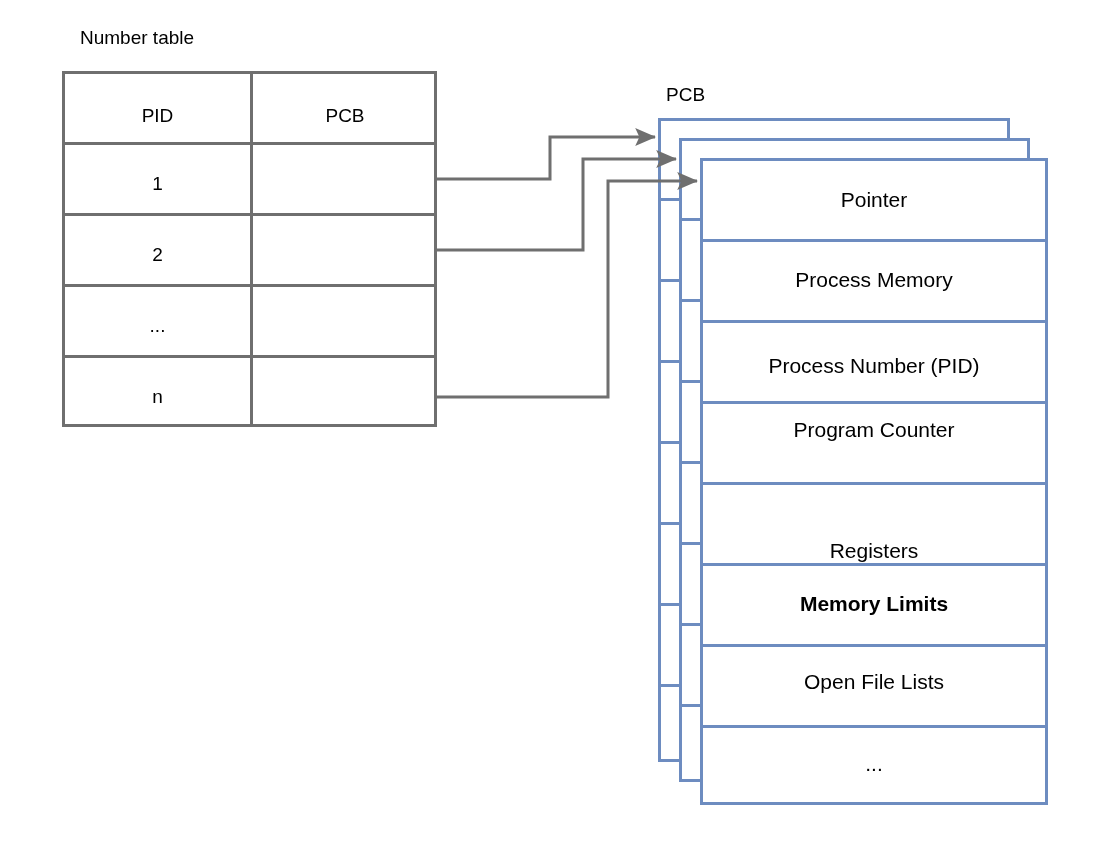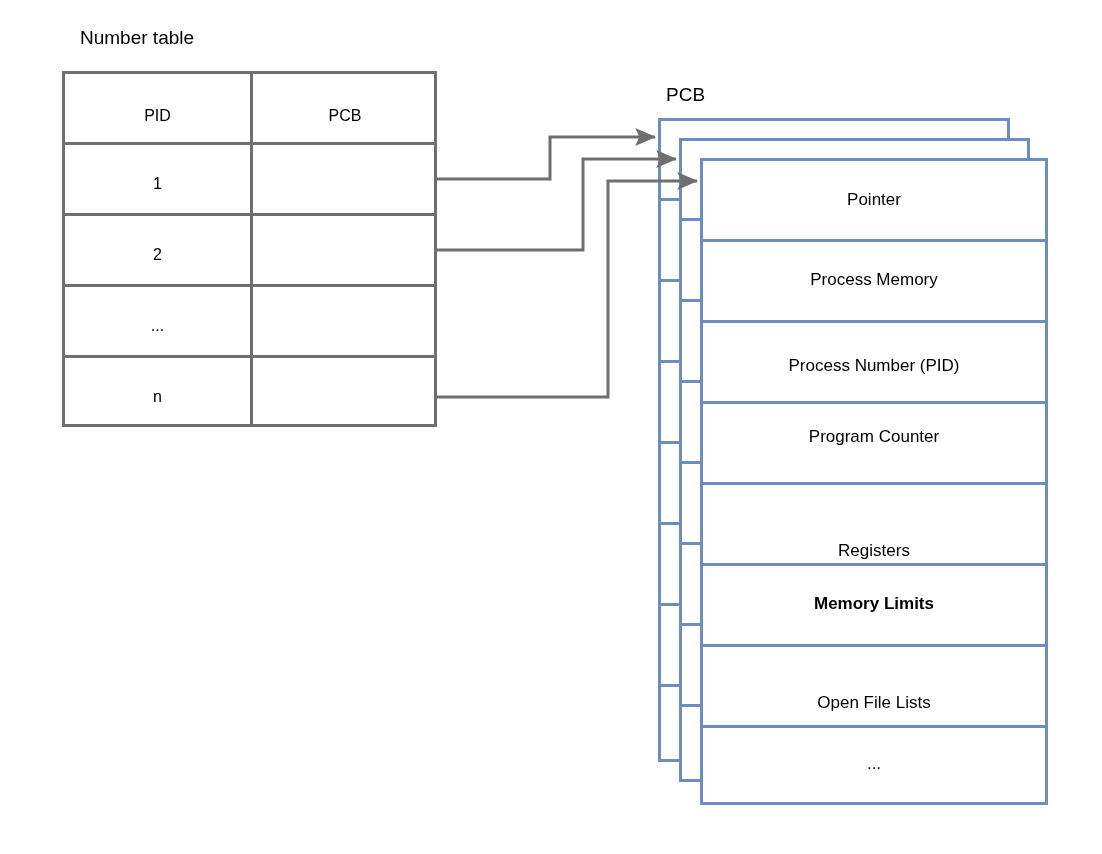--- a/index.html
+++ b/index.html
@@ -50,21 +50,21 @@
     top: 0;
     height: 100%;
     width: 0;
     border-left: 3px solid #6f6f6f;
   }
   .pt-cell {
     position: absolute;
     display: flex;
     align-items: center;
     justify-content: center;
-    font-size: 16px;
+    font-size: 19px;
     color: #000000;
     height: 84px;
   }
   .pt-cell-pid { left: 0; width: 185px; }
   .pt-cell-pcb { left: 188px; width: 184px; }
 
   
   #pcb-label {
     left: 666px;
     top: 84px;
@@ -89,21 +89,21 @@
     height: 0;
     border-top: 3px solid #6d8cc0;
   }
   .pcb-field {
     position: absolute;
     left: 0;
     width: 100%;
     display: flex;
     align-items: center;
     justify-content: center;
-    font-size: 17px;
+    font-size: 21px;
     color: #000000;
     white-space: nowrap;
   }
 
   
   #connectors {
     position: absolute;
     left: 0;
     top: 0;
     width: 1102px;
@@ -171,24 +171,24 @@
     <div class="pcb-div" style="top:159px;"></div>
     <div class="pcb-div" style="top:240px;"></div>
     <div class="pcb-div" style="top:321px;"></div>
     <div class="pcb-div" style="top:402px;"></div>
     <div class="pcb-div" style="top:483px;"></div>
     <div class="pcb-div" style="top:564px;"></div>
 
     <div class="pcb-field" style="top:0px;   height:78px;">Pointer</div>
     <div class="pcb-field" style="top:78px;  height:81px;">Process Memory</div>
     <div class="pcb-field" style="top:159px; height:92px;">Process Number (PID)</div>
-    <div class="pcb-field" style="top:235px; height:81px;">Program Counter</div>
+    <div class="pcb-field" style="top:228px; height:81px;">Program Counter</div>
     <div class="pcb-field" style="top:321px; height:81px;margin-top:28px;">Registers</div>
     <div class="pcb-field" style="top:402px; height:81px;font-weight:bold;">Memory Limits</div>
-    <div class="pcb-field" style="top:501px; height:81px;">Open File Lists</div>
+    <div class="pcb-field" style="top:480px; height:81px;">Open File Lists</div>
     <div class="pcb-field" style="top:564px; height:77px;">...</div>
   </div>
 
   <svg id="connectors" viewBox="0 0 1102 854" width="1102" height="854">
     <defs>
       <marker id="arrowhead" markerWidth="7" markerHeight="6" refX="6.6" refY="3" orient="auto" markerUnits="strokeWidth">
         <path d="M0,0 L7,3 L0,6 L1.4,3 Z" fill="#6f6f6f"></path>
       </marker>
     </defs>
 

